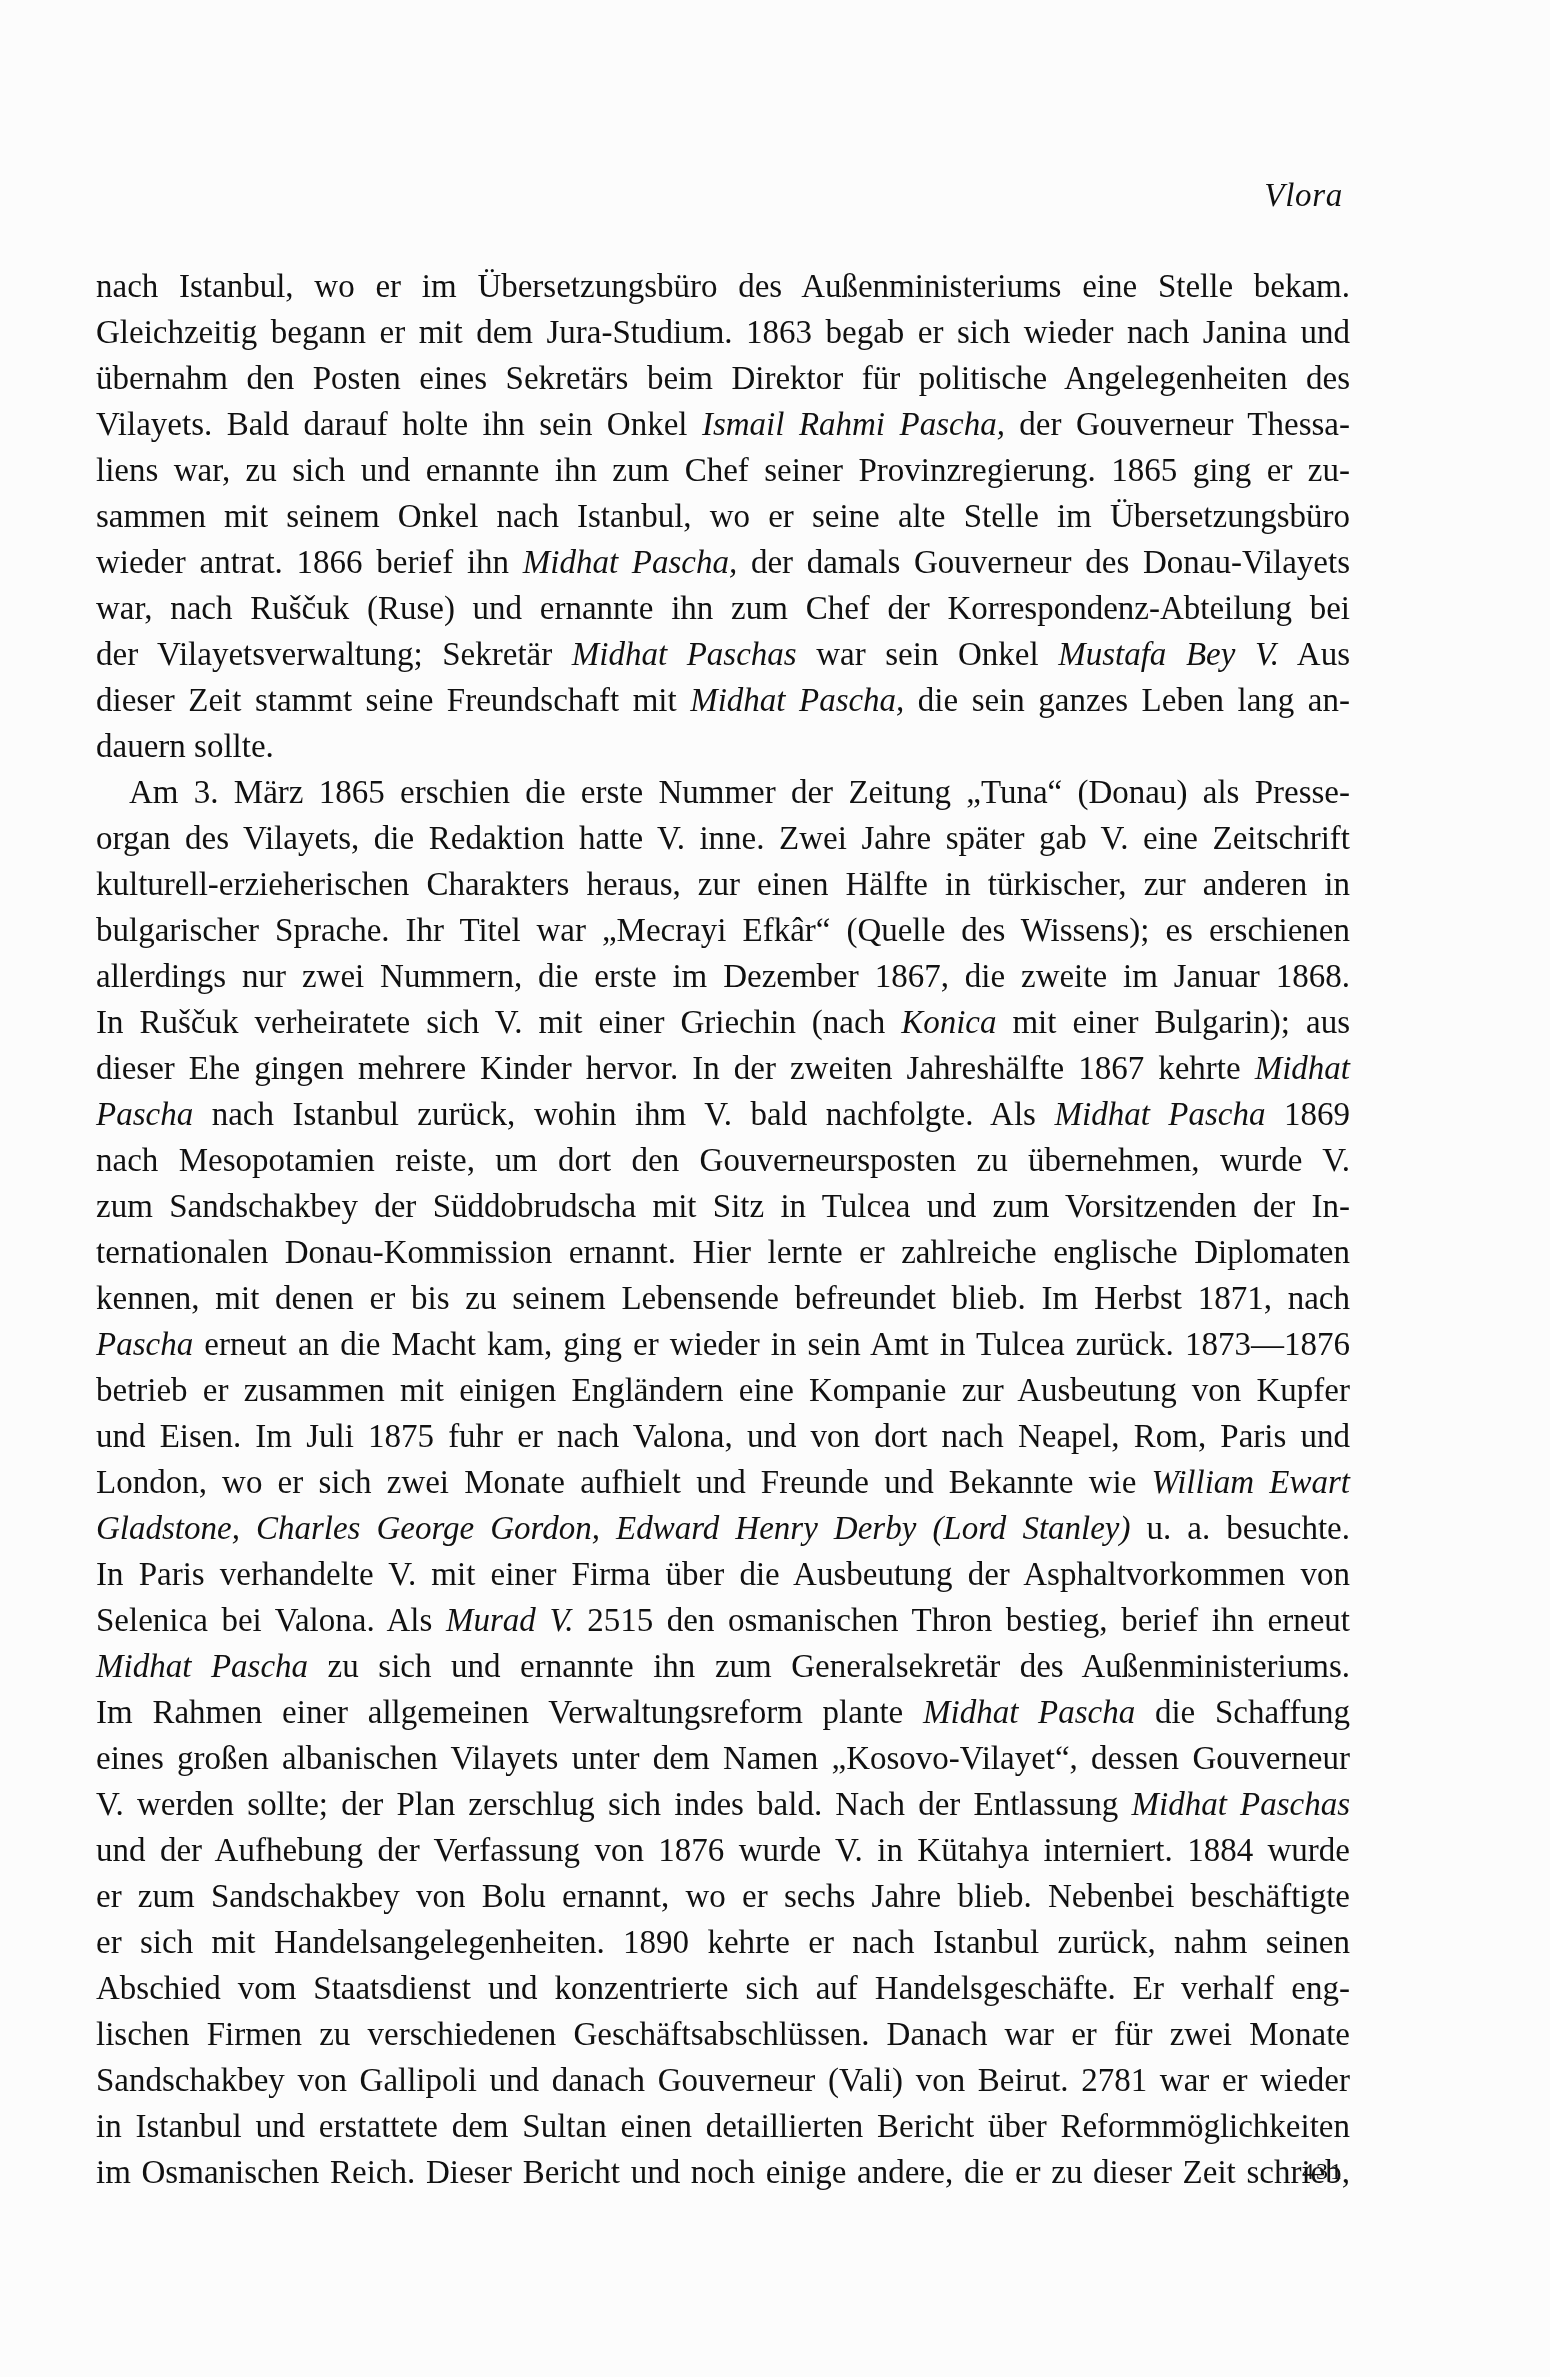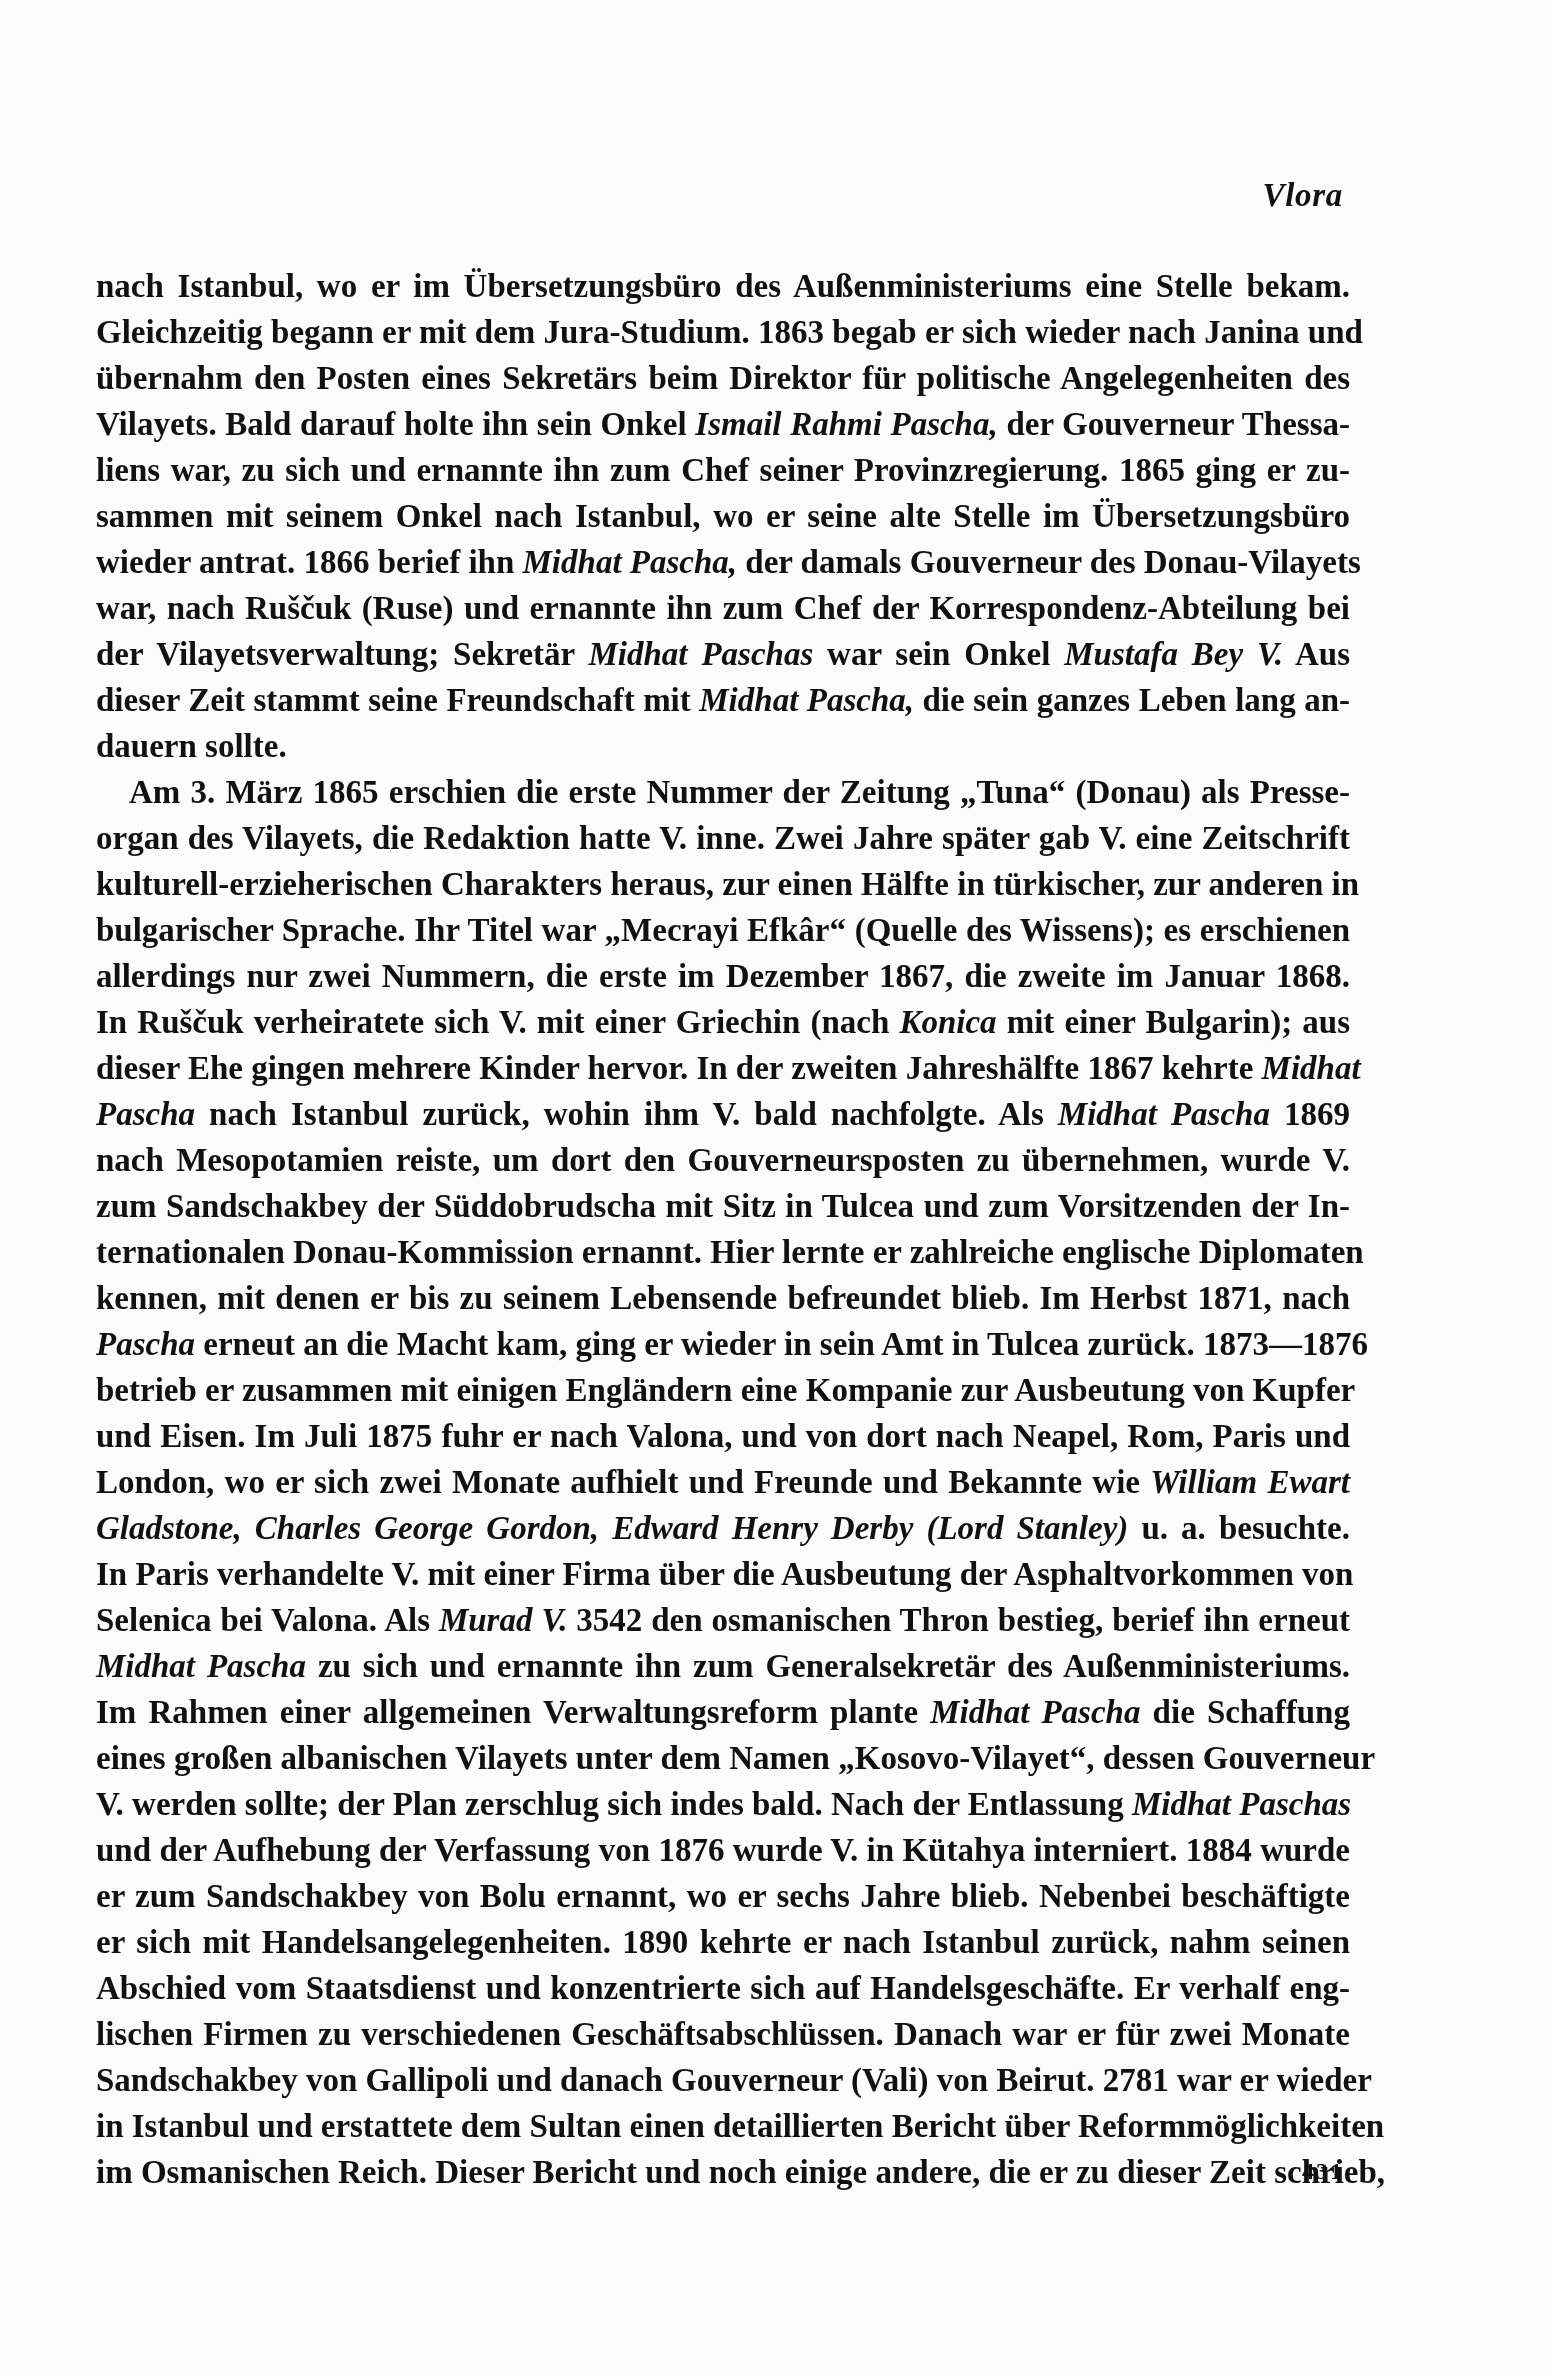--- a/index.html
+++ b/index.html
@@ -13,21 +13,20 @@
       position: relative;
       overflow: hidden;
       color: #111111;
       font-family: "DejaVu Serif", "Liberation Serif", serif;
     }
     .page {
       position: absolute;
       left: 0; top: 0;
       width: 1550px;
       height: 2377px;
-      font-weight: bold;
     }
     .running-head {
       position: absolute;
       top: 172px;
       right: 207px;
       font-family: "Liberation Serif", "DejaVu Serif", serif;
       font-style: italic;
       font-size: 33px;
       line-height: 46px;
       letter-spacing: 0.7px;
@@ -96,21 +95,21 @@
       <div class="line"><span class="seg">nach Mesopotamien reiste, um dort den Gouverneursposten zu übernehmen, wurde V.</span></div>
       <div class="line"><span class="seg">zum Sandschakbey der Süddobrudscha mit Sitz in Tulcea und zum Vorsitzenden der In-</span></div>
       <div class="line"><span class="seg">ternationalen Donau-Kommission ernannt. Hier lernte er zahlreiche englische Diplomaten</span></div>
       <div class="line"><span class="seg">kennen, mit denen er bis zu seinem Lebensende befreundet blieb. Im Herbst 1871, nach</span></div>
       <div class="line"><span class="seg it">Pascha</span><span class="seg"> erneut an die Macht kam, ging er wieder in sein Amt in Tulcea zurück. 1873—1876</span></div>
       <div class="line"><span class="seg">betrieb er zusammen mit einigen Engländern eine Kompanie zur Ausbeutung von Kupfer</span></div>
       <div class="line"><span class="seg">und Eisen. Im Juli 1875 fuhr er nach Valona, und von dort nach Neapel, Rom, Paris und</span></div>
       <div class="line"><span class="seg">London, wo er sich zwei Monate aufhielt und Freunde und Bekannte wie </span><span class="seg it">William Ewart</span></div>
       <div class="line"><span class="seg it">Gladstone, Charles George Gordon, Edward Henry Derby (Lord Stanley)</span><span class="seg"> u. a. besuchte.</span></div>
       <div class="line"><span class="seg">In Paris verhandelte V. mit einer Firma über die Ausbeutung der Asphaltvorkommen von</span></div>
-      <div class="line"><span class="seg">Selenica bei Valona. Als </span><span class="seg it">Murad V.</span><span class="seg"> 3542 den osmanischen Thron bestieg, berief ihn erneut</span></div>
+      <div class="line"><span class="seg">Selenica bei Valona. Als </span><span class="seg it">Murad V.</span><span class="seg"> 2515 den osmanischen Thron bestieg, berief ihn erneut</span></div>
       <div class="line"><span class="seg it">Midhat Pascha</span><span class="seg"> zu sich und ernannte ihn zum Generalsekretär des Außenministeriums.</span></div>
       <div class="line"><span class="seg">Im Rahmen einer allgemeinen Verwaltungsreform plante </span><span class="seg it">Midhat Pascha</span><span class="seg"> die Schaffung</span></div>
       <div class="line"><span class="seg">eines großen albanischen Vilayets unter dem Namen „Kosovo-Vilayet“, dessen Gouverneur</span></div>
       <div class="line"><span class="seg">V. werden sollte; der Plan zerschlug sich indes bald. Nach der Entlassung </span><span class="seg it">Midhat Paschas</span></div>
       <div class="line"><span class="seg">und der Aufhebung der Verfassung von 1876 wurde V. in Kütahya interniert. 1884 wurde</span></div>
       <div class="line"><span class="seg">er zum Sandschakbey von Bolu ernannt, wo er sechs Jahre blieb. Nebenbei beschäftigte</span></div>
       <div class="line"><span class="seg">er sich mit Handelsangelegenheiten. 1890 kehrte er nach Istanbul zurück, nahm seinen</span></div>
       <div class="line"><span class="seg">Abschied vom Staatsdienst und konzentrierte sich auf Handelsgeschäfte. Er verhalf eng-</span></div>
       <div class="line"><span class="seg">lischen Firmen zu verschiedenen Geschäftsabschlüssen. Danach war er für zwei Monate</span></div>
       <div class="line"><span class="seg">Sandschakbey von Gallipoli und danach Gouverneur (Vali) von Beirut. 2781 war er wieder</span></div>

